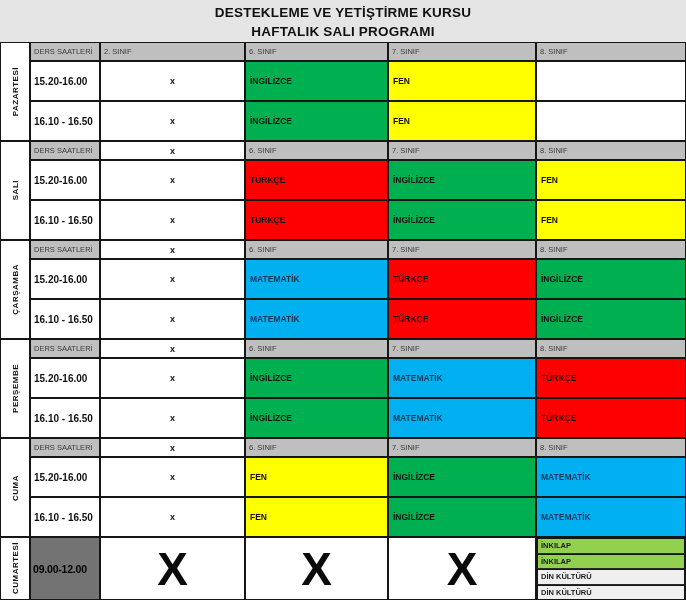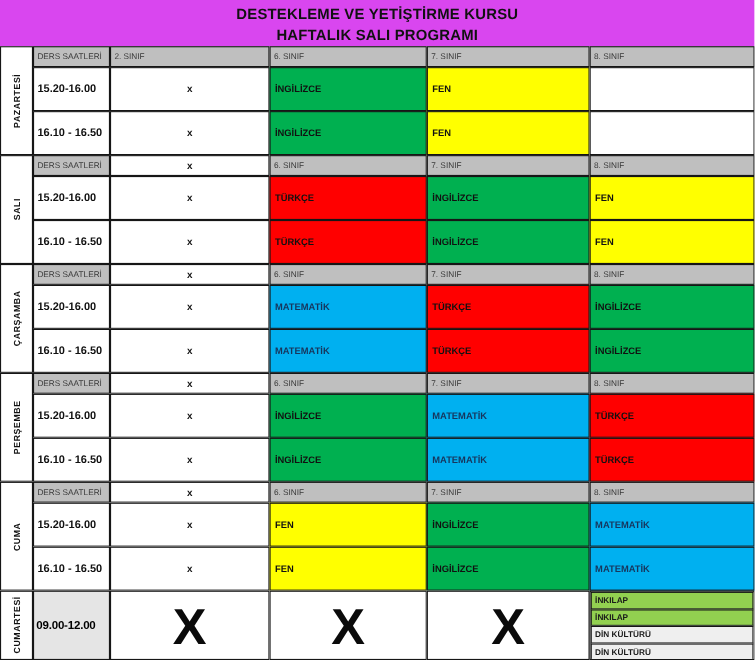--- a/index.html
+++ b/index.html
@@ -1,20 +1,20 @@
 <!DOCTYPE html>
 <html><head>
 <meta charset="utf-8">
 <style>
   html,body{margin:0;padding:0;background:#ffffff;}
   body{width:686px;height:600px;font-family:"Liberation Sans",sans-serif;overflow:hidden;-webkit-font-smoothing:antialiased;}
   #page{width:686px;height:600px;background:#fff;}
 
   
-  .title-band{width:686px;height:42px;background:#d946ef;text-align:center;box-sizing:border-box;padding-top:3px;}
+  .title-band{width:686px;height:42px;background:#e5e5e5;text-align:center;box-sizing:border-box;padding-top:3px;}
   .title-band div{font-weight:bold;color:#111;font-size:13.5px;line-height:19px;letter-spacing:.2px;}
 
   
   .day-block{display:grid;grid-template-columns:30px 70px 145px 143px 148px 150px;grid-template-rows:19px 40px 40px;width:686px;}
   .sat-block{display:grid;grid-template-columns:30px 70px 145px 143px 148px 150px;grid-template-rows:63px;width:686px;}
 
   .cell{box-sizing:border-box;border:1px solid #161616;overflow:hidden;white-space:nowrap;}
   .day-cell{grid-row:1 / span 3;grid-column:1;display:flex;align-items:center;justify-content:center;background:#fff;}
   .sat-block .day-cell{grid-row:1;}
   .day-cell span{writing-mode:vertical-rl;transform:rotate(180deg);font-size:8px;font-weight:bold;color:#111;letter-spacing:.5px;}
@@ -136,21 +136,21 @@
         <div class="cell time" style="background: rgb(255, 255, 255);">16.10 - 16.50</div>
         <div class="cell xmark" style="background: rgb(255, 255, 255);">x</div>
         <div class="cell subj" style="background: rgb(255, 255, 0);">FEN</div>
         <div class="cell subj" style="background: rgb(0, 176, 80);">İNGİLİZCE</div>
         <div class="cell subj" style="background: rgb(0, 176, 240); color: rgb(23, 54, 93);">MATEMATİK</div>
       </div>
       <div class="sat-block">
         <div class="cell day-cell">
           <span>CUMARTESİ</span>
         </div>
-        <div class="cell sat-time" style="background: #e5e5e5;">09.00-12.00</div>
+        <div class="cell sat-time" style="background: #737373;">09.00-12.00</div>
         <div class="cell bigx" style="background: rgb(255, 255, 255);">X</div>
         <div class="cell bigx" style="background: rgb(255, 255, 255);">X</div>
         <div class="cell bigx" style="background: rgb(255, 255, 255);">X</div>
         <div class="cell lessons">
           <div class="cell lesson" style="background: rgb(146, 208, 80);">İNKILAP</div>
           <div class="cell lesson" style="background: rgb(146, 208, 80);">İNKILAP</div>
           <div class="cell lesson" style="background: rgb(239, 239, 239);">DİN KÜLTÜRÜ</div>
           <div class="cell lesson" style="background: rgb(239, 239, 239);">DİN KÜLTÜRÜ</div>
         </div>
       </div>

